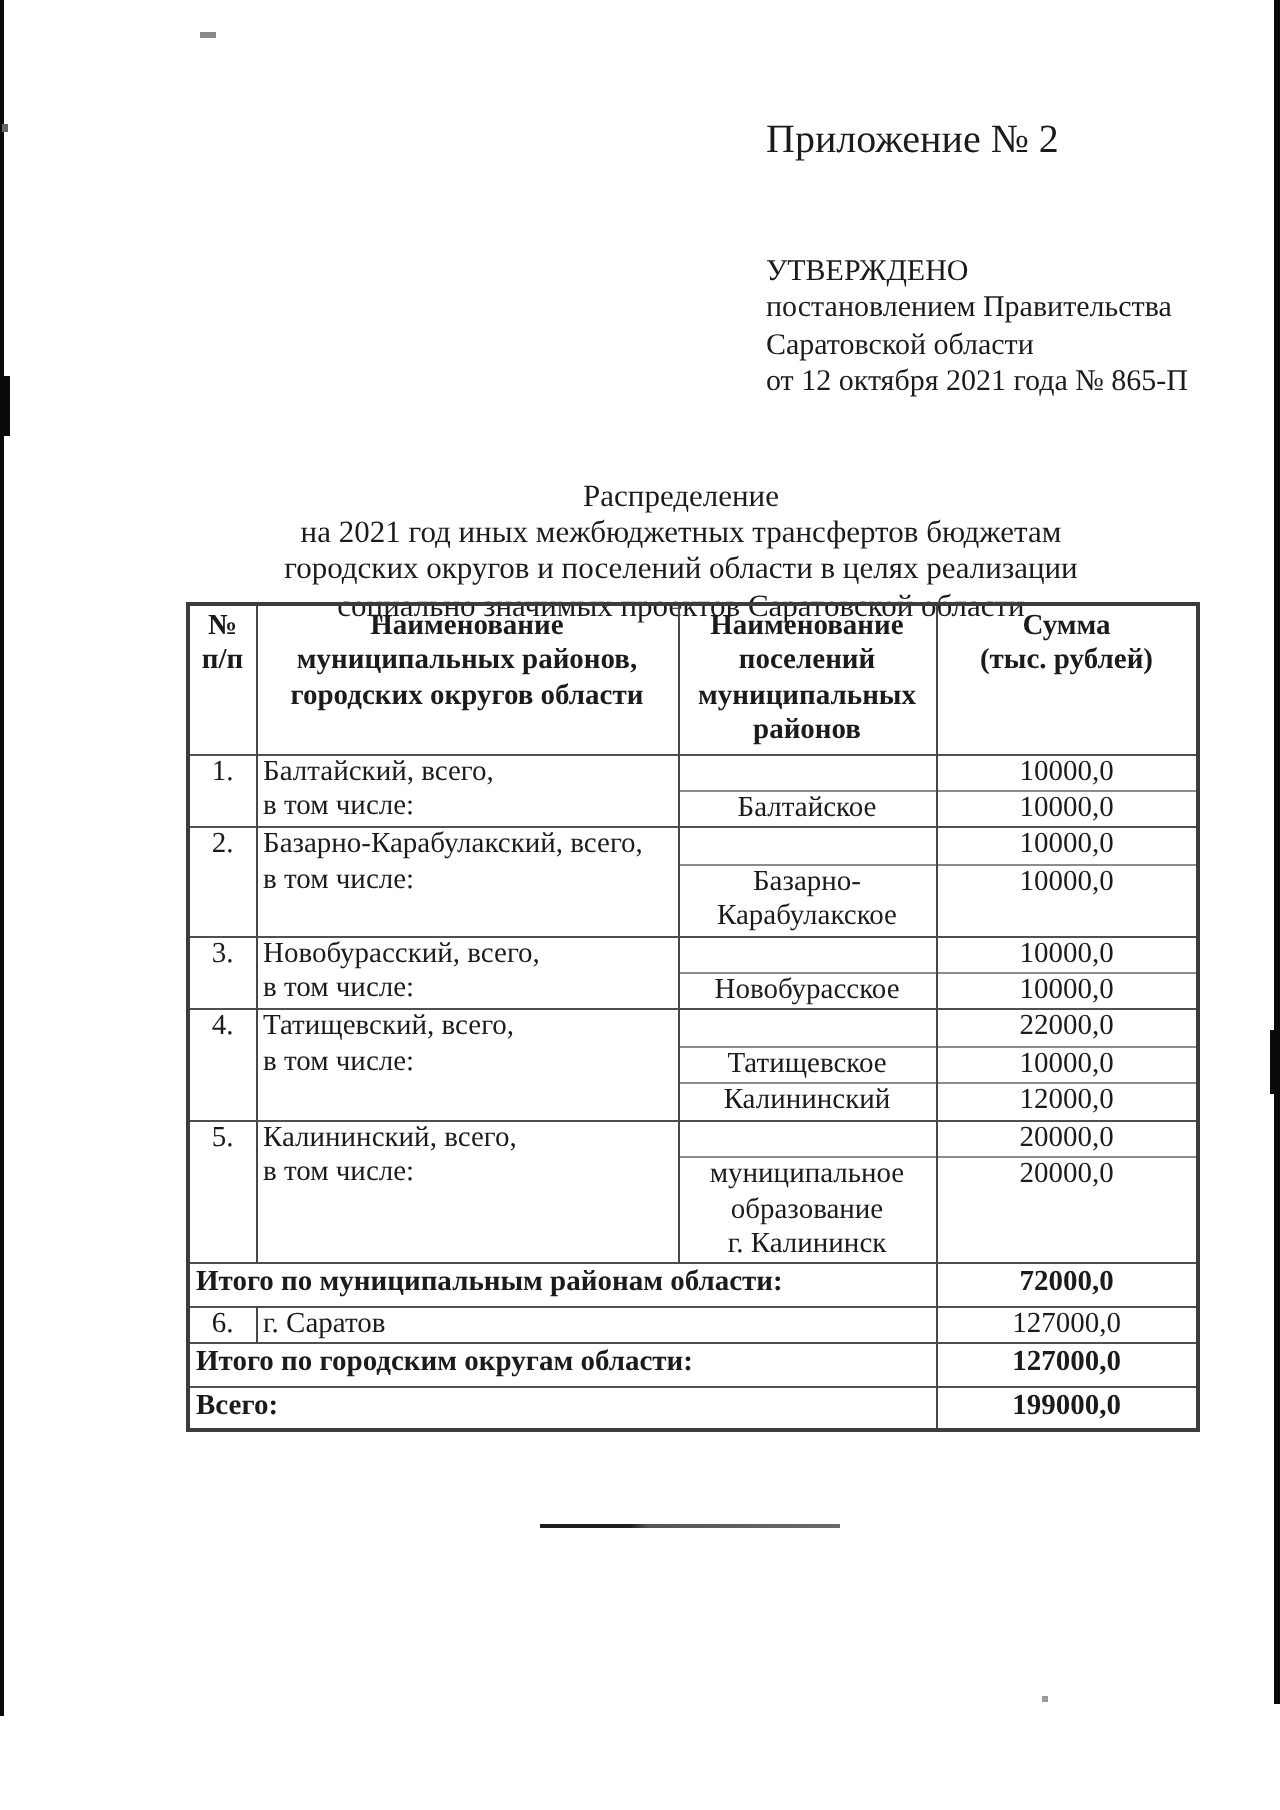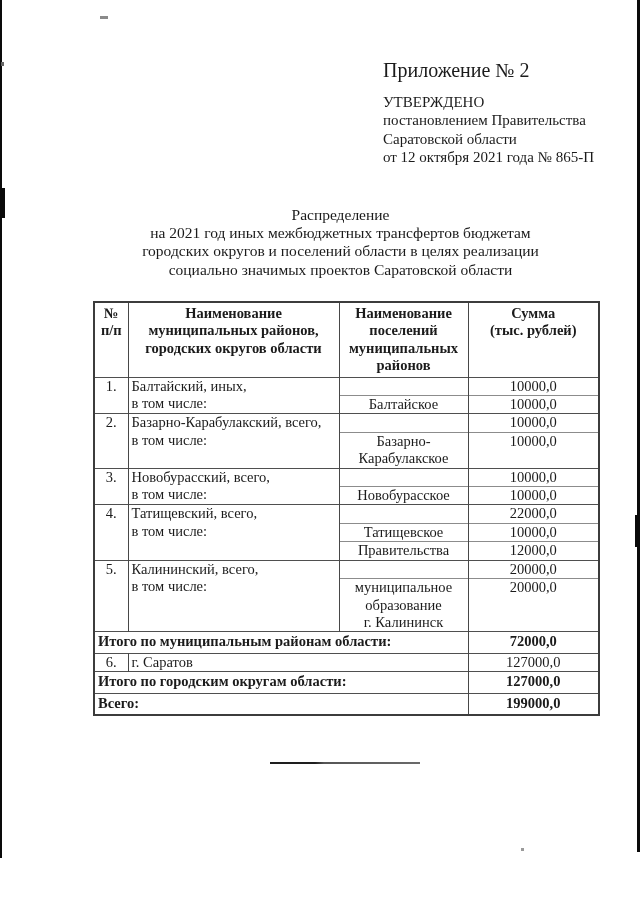--- a/index.html
+++ b/index.html
@@ -3,21 +3,21 @@
 <meta charset="utf-8">
 <style>
   html,body { margin:0; padding:0; }
   body {
     width:640px; height:905px; position:relative; overflow:hidden;
     background:#ffffff; color:#1b1b1b;
     font-family:"Liberation Serif","DejaVu Serif",serif;
   }
   .page { position:absolute; inset:0; background:#ffffff; }
 
-  .lines { white-space:pre-line; }
+  .lines { white-space:pre-line;margin-top:34px; }
 
   
   .appendix {
     position:absolute; left:383px; top:61px;
     font-size:20px; line-height:18px;
   }
   .approval {
     position:absolute; left:383px; top:93px;
     font-size:15px; line-height:18.3px;
   }
@@ -107,21 +107,21 @@
 поселений
 муниципальных
 районов</th>
       <th class="lines">Сумма
 (тыс. рублей)</th>
     </tr>
 
     <tr class="major">
       <td class="c-num" rowspan="2">1.</td>
       <td class="c-name" rowspan="2">
-        <div>Балтайский, иных,</div>
+        <div>Балтайский, всего,</div>
         <div>в том числе:</div>
       </td>
       <td class="c-set"></td>
       <td class="c-sum">10000,0</td>
     </tr>
     <tr class="minor">
       <td class="c-set lines">Балтайское</td>
       <td class="c-sum">10000,0</td>
     </tr>
 
@@ -161,21 +161,21 @@
         <div>в том числе:</div>
       </td>
       <td class="c-set"></td>
       <td class="c-sum">22000,0</td>
     </tr>
     <tr class="minor">
       <td class="c-set lines">Татищевское</td>
       <td class="c-sum">10000,0</td>
     </tr>
     <tr class="minor">
-      <td class="c-set lines">Правительства</td>
+      <td class="c-set lines">Калининский</td>
       <td class="c-sum">12000,0</td>
     </tr>
 
     <tr class="major">
       <td class="c-num" rowspan="2">5.</td>
       <td class="c-name" rowspan="2">
         <div>Калининский, всего,</div>
         <div>в том числе:</div>
       </td>
       <td class="c-set"></td>

